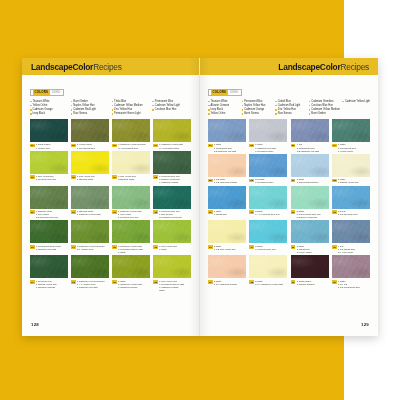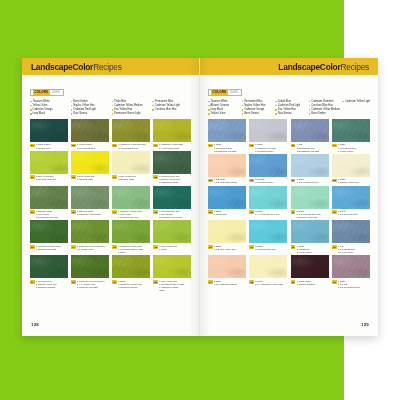--- a/index.html
+++ b/index.html
@@ -6,21 +6,21 @@
   html, body {
     margin: 0; padding: 0;
     width: 400px; height: 400px;
     background: #ffffff;
     font-family: "Liberation Sans", sans-serif;
     overflow: hidden;
   }
   #stage {
     position: relative;
     width: 344px; height: 400px;
-    background: #84cc16;
+    background: #eab308;
     text-decoration: underline;
   }
 
   
   #spread {
     position: absolute;
     left: 22px; top: 58px;
     width: 356px; height: 278px;
     display: flex;
     filter: drop-shadow(0px 3px 5px rgba(0,0,0,0.18));

